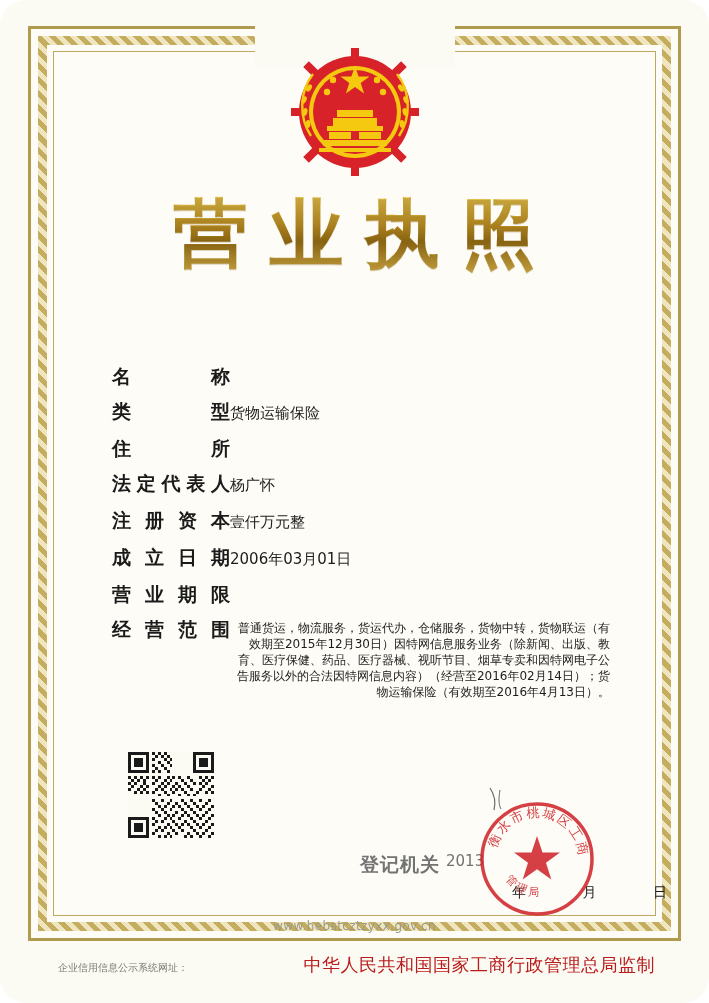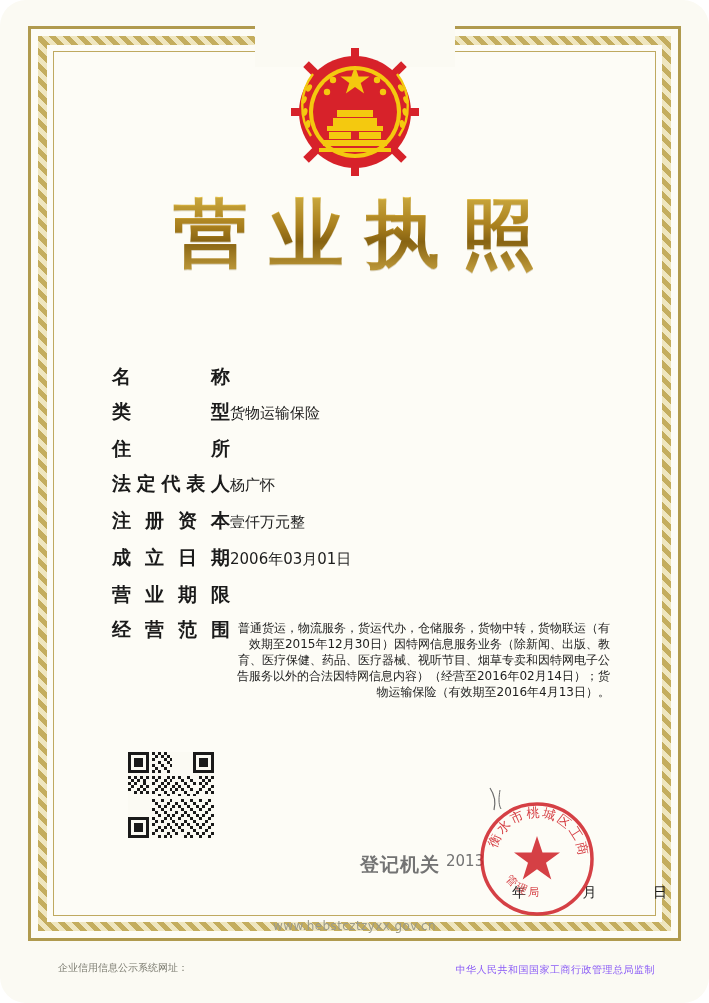--- a/index.html
+++ b/index.html
@@ -239,22 +239,22 @@
     left: 58px;
     bottom: 28px;
     font-size: 10px;
     color: #7d7d72;
     z-index: 7;
   }
   .footer-right {
     position: absolute;
     right: 54px;
     bottom: 26px;
-    font-size: 10px;
-    color: #8b5cf6;
+    font-size: 18px;
+    color: #b91c1c;
     z-index: 7;
     letter-spacing: 0.5px;
     margin-top: 16px;
   }
 
   .pen-mark {
     position: absolute;
     left: 486px;
     top: 786px;
     width: 22px;

